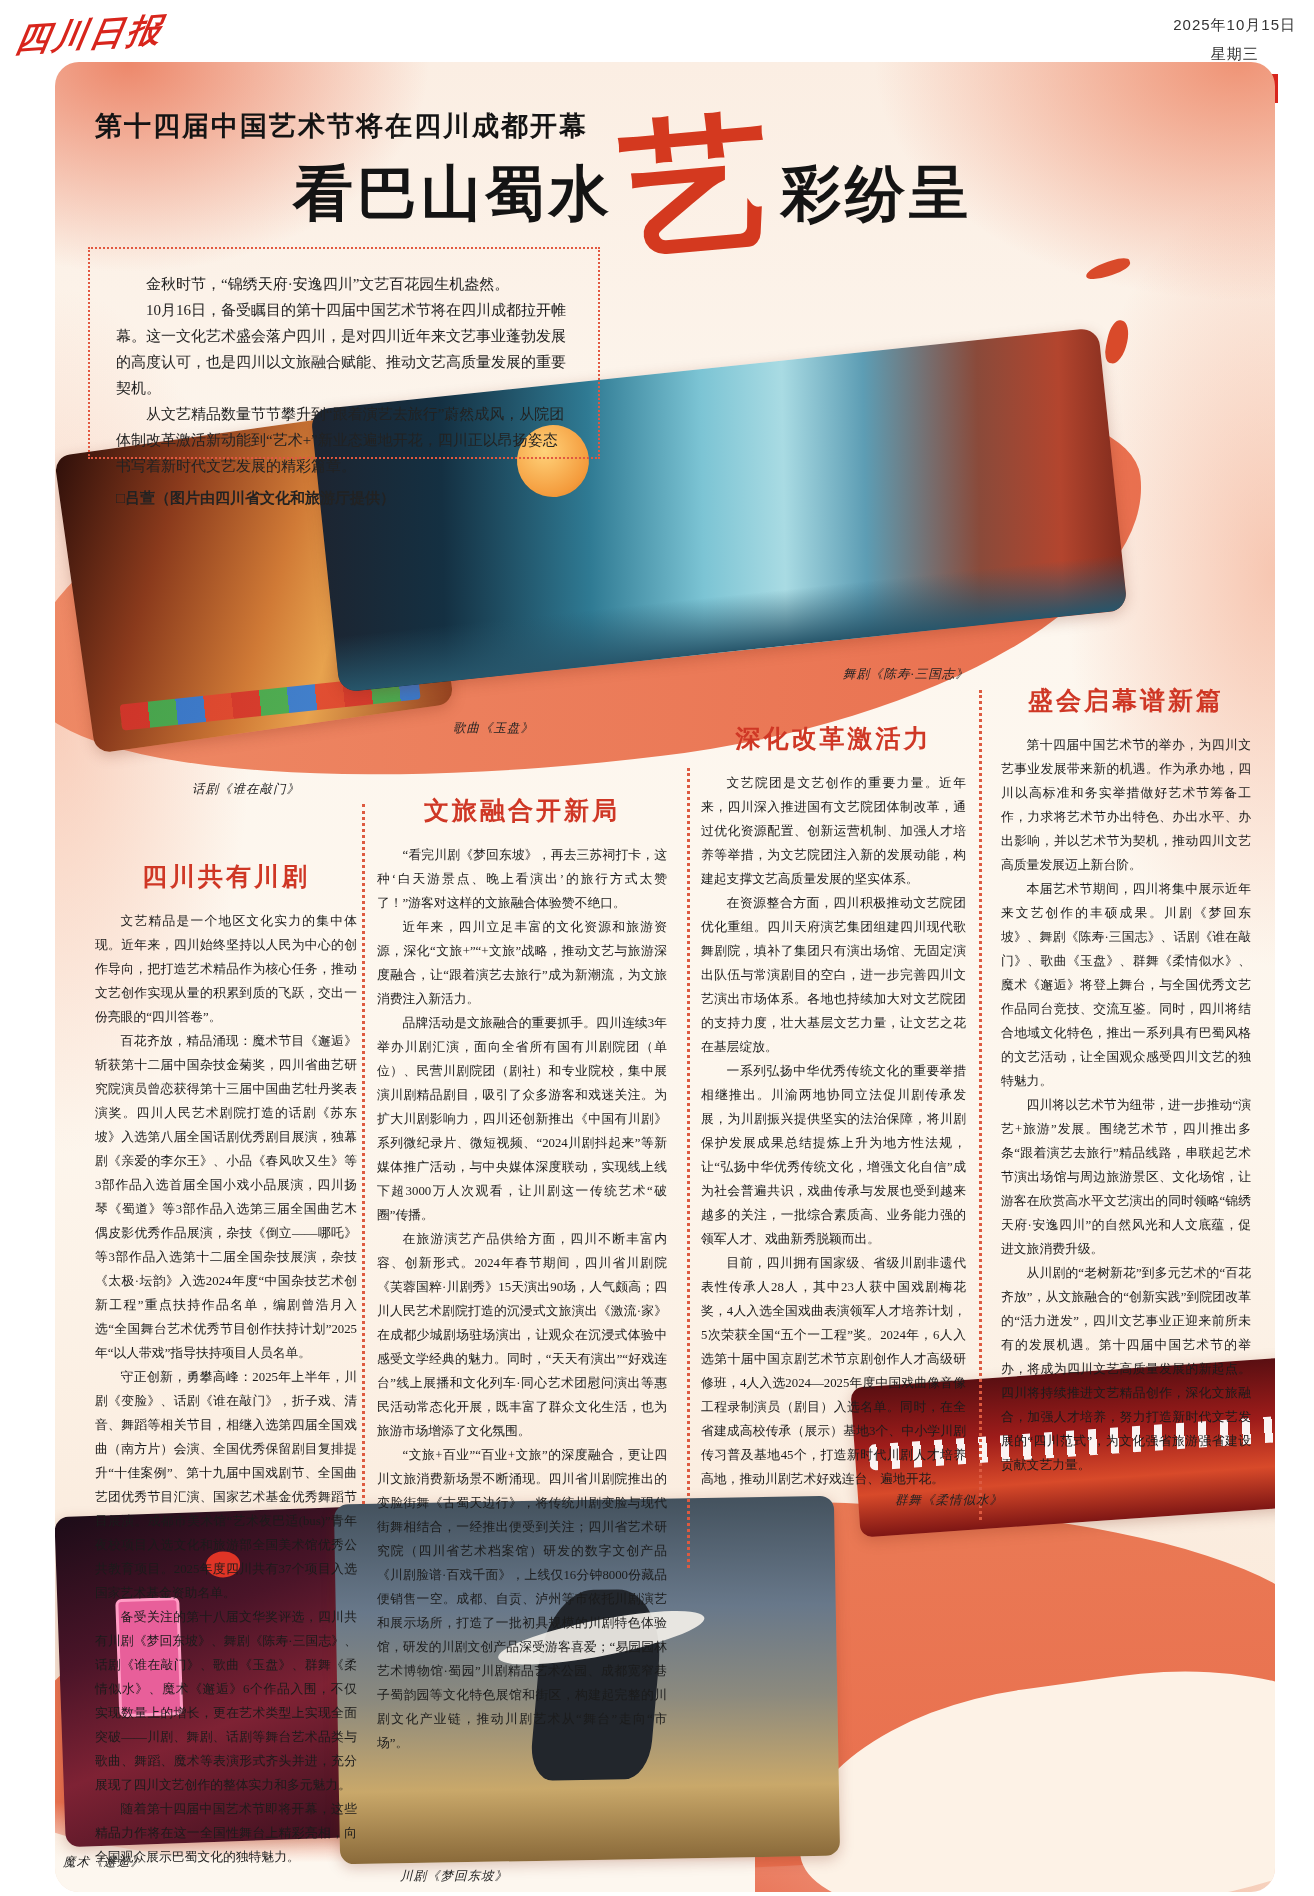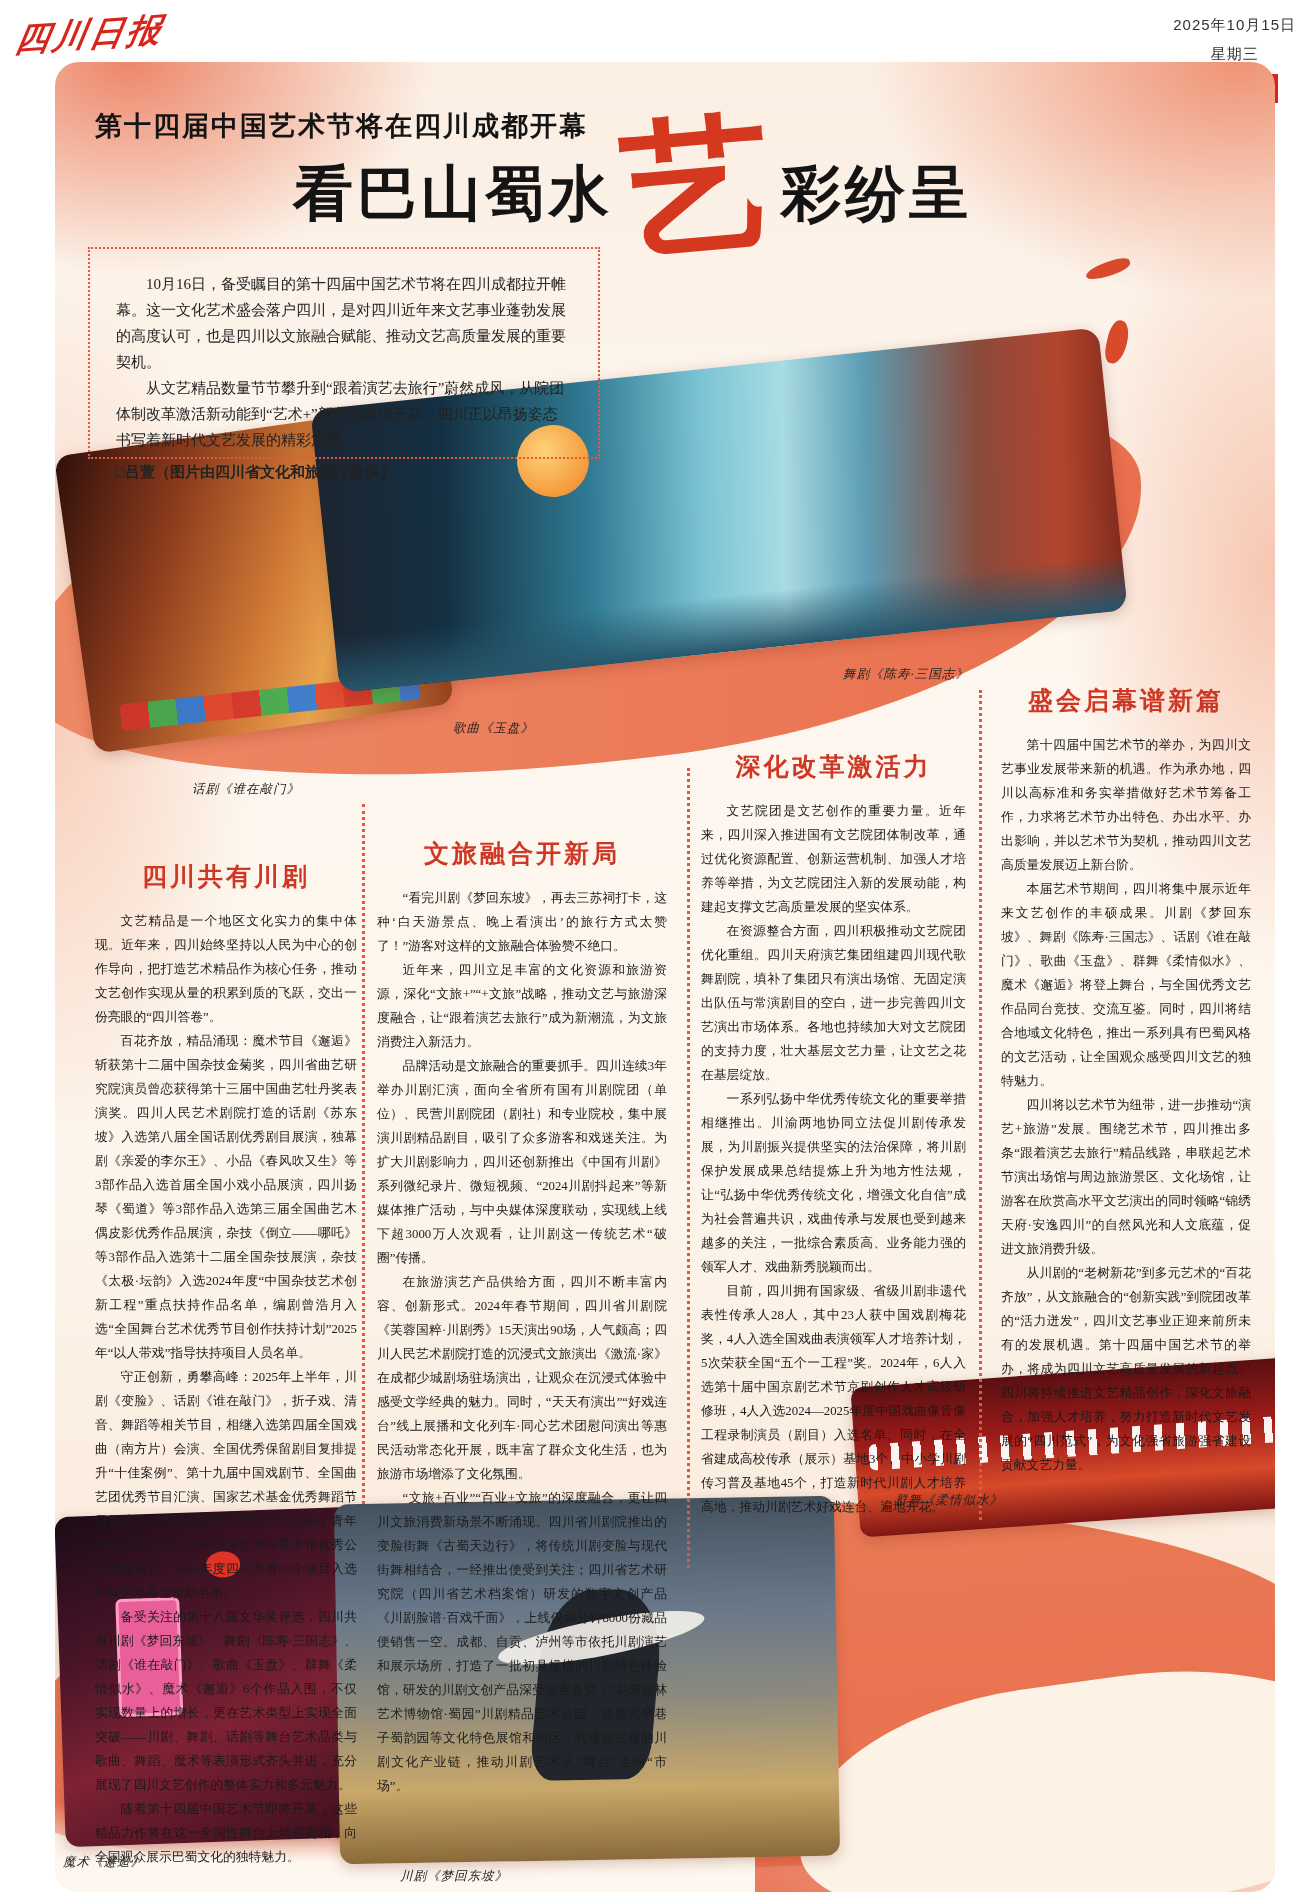--- a/index.html
+++ b/index.html
@@ -70,20 +70,21 @@
   <div class="poster">
 
     <div class="kicker">第十四届中国艺术节将在四川成都开幕</div>
     <div class="title-row">
       <span class="title-main">看巴山蜀水</span>
       <span class="title-art">艺</span>
       <span class="title-main">彩纷呈</span>
     </div>
 
     <div class="intro">
+      <p>金秋时节，“锦绣天府·安逸四川”文艺百花园生机盎然。</p>
       <p>10月16日，备受瞩目的第十四届中国艺术节将在四川成都拉开帷幕。这一文化艺术盛会落户四川，是对四川近年来文艺事业蓬勃发展的高度认可，也是四川以文旅融合赋能、推动文艺高质量发展的重要契机。</p>
       <p>从文艺精品数量节节攀升到“跟着演艺去旅行”蔚然成风，从院团体制改革激活新动能到“艺术+”新业态遍地开花，四川正以昂扬姿态书写着新时代文艺发展的精彩篇章。</p>
       <div class="byline-row">
         <span>□吕萱</span>
         <span>（图片由四川省文化和旅游厅提供）</span>
       </div>
     </div>
 
     <div class="paint-dab" style="left:1030px;top:200px;width:46px;height:14px;border-radius:60% 40% 50% 50%;transform:rotate(-18deg);"></div>
     <div class="paint-dab" style="left:1052px;top:258px;width:20px;height:44px;border-radius:50% 50% 60% 40%;transform:rotate(12deg);"></div>
@@ -113,30 +114,30 @@
 
     <section class="col" style="left:40px;top:798px;width:262px;">
       <h3>四川共有川剧</h3>
       <p>文艺精品是一个地区文化实力的集中体现。近年来，四川始终坚持以人民为中心的创作导向，把打造艺术精品作为核心任务，推动文艺创作实现从量的积累到质的飞跃，交出一份亮眼的“四川答卷”。</p>
       <p>百花齐放，精品涌现：魔术节目《邂逅》斩获第十二届中国杂技金菊奖，四川省曲艺研究院演员曾恋获得第十三届中国曲艺牡丹奖表演奖。四川人民艺术剧院打造的话剧《苏东坡》入选第八届全国话剧优秀剧目展演，独幕剧《亲爱的李尔王》、小品《春风吹又生》等3部作品入选首届全国小戏小品展演，四川扬琴《蜀道》等3部作品入选第三届全国曲艺木偶皮影优秀作品展演，杂技《倒立——哪吒》等3部作品入选第十二届全国杂技展演，杂技《太极·坛韵》入选2024年度“中国杂技艺术创新工程”重点扶持作品名单，编剧曾浩月入选“全国舞台艺术优秀节目创作扶持计划”2025年“以人带戏”指导扶持项目人员名单。</p>
       <p>守正创新，勇攀高峰：2025年上半年，川剧《变脸》、话剧《谁在敲门》，折子戏、清音、舞蹈等相关节目，相继入选第四届全国戏曲（南方片）会演、全国优秀保留剧目复排提升“十佳案例”、第十九届中国戏剧节、全国曲艺团优秀节目汇演、国家艺术基金优秀舞蹈节目展演。成都市美术馆“艺术夜巴适(bus)”青年夜校项目入选文化和旅游部全国美术馆优秀公共教育项目。2025年度四川共有37个项目入选国家艺术基金资助名单。</p>
       <p>备受关注的第十八届文华奖评选，四川共有川剧《梦回东坡》、舞剧《陈寿·三国志》、话剧《谁在敲门》、歌曲《玉盘》、群舞《柔情似水》、魔术《邂逅》6个作品入围，不仅实现数量上的增长，更在艺术类型上实现全面突破——川剧、舞剧、话剧等舞台艺术品类与歌曲、舞蹈、魔术等表演形式齐头并进，充分展现了四川文艺创作的整体实力和多元魅力。</p>
       <p>随着第十四届中国艺术节即将开幕，这些精品力作将在这一全国性舞台上精彩亮相，向全国观众展示巴蜀文化的独特魅力。</p>
     </section>
 
-    <section class="col" style="left:322px;top:775px;width:290px;">
+    <section class="col" style="left:322px;top:732px;width:290px;">
       <h3>文旅融合开新局</h3>
       <p>“看完川剧《梦回东坡》，再去三苏祠打卡，这种‘白天游景点、晚上看演出’的旅行方式太赞了！”游客对这样的文旅融合体验赞不绝口。</p>
       <p>近年来，四川立足丰富的文化资源和旅游资源，深化“文旅+”“+文旅”战略，推动文艺与旅游深度融合，让“跟着演艺去旅行”成为新潮流，为文旅消费注入新活力。</p>
       <p>品牌活动是文旅融合的重要抓手。四川连续3年举办川剧汇演，面向全省所有国有川剧院团（单位）、民营川剧院团（剧社）和专业院校，集中展演川剧精品剧目，吸引了众多游客和戏迷关注。为扩大川剧影响力，四川还创新推出《中国有川剧》系列微纪录片、微短视频、“2024川剧抖起来”等新媒体推广活动，与中央媒体深度联动，实现线上线下超3000万人次观看，让川剧这一传统艺术“破圈”传播。</p>
       <p>在旅游演艺产品供给方面，四川不断丰富内容、创新形式。2024年春节期间，四川省川剧院《芙蓉国粹·川剧秀》15天演出90场，人气颇高；四川人民艺术剧院打造的沉浸式文旅演出《激流·家》在成都少城剧场驻场演出，让观众在沉浸式体验中感受文学经典的魅力。同时，“天天有演出”“好戏连台”线上展播和文化列车·同心艺术团慰问演出等惠民活动常态化开展，既丰富了群众文化生活，也为旅游市场增添了文化氛围。</p>
       <p>“文旅+百业”“百业+文旅”的深度融合，更让四川文旅消费新场景不断涌现。四川省川剧院推出的变脸街舞《古蜀天边行》，将传统川剧变脸与现代街舞相结合，一经推出便受到关注；四川省艺术研究院（四川省艺术档案馆）研发的数字文创产品《川剧脸谱·百戏千面》，上线仅16分钟8000份藏品便销售一空。成都、自贡、泸州等市依托川剧演艺和展示场所，打造了一批初具规模的川剧特色体验馆，研发的川剧文创产品深受游客喜爱；“易园园林艺术博物馆·蜀园”川剧精品艺术公园、成都宽窄巷子蜀韵园等文化特色展馆和街区，构建起完整的川剧文化产业链，推动川剧艺术从“舞台”走向“市场”。</p>
     </section>
 
-    <section class="col" style="left:646px;top:660px;width:265px;margin-top:28px;">
+    <section class="col" style="left:646px;top:660px;width:265px;">
       <h3>深化改革激活力</h3>
       <p>文艺院团是文艺创作的重要力量。近年来，四川深入推进国有文艺院团体制改革，通过优化资源配置、创新运营机制、加强人才培养等举措，为文艺院团注入新的发展动能，构建起支撑文艺高质量发展的坚实体系。</p>
       <p>在资源整合方面，四川积极推动文艺院团优化重组。四川天府演艺集团组建四川现代歌舞剧院，填补了集团只有演出场馆、无固定演出队伍与常演剧目的空白，进一步完善四川文艺演出市场体系。各地也持续加大对文艺院团的支持力度，壮大基层文艺力量，让文艺之花在基层绽放。</p>
       <p>一系列弘扬中华优秀传统文化的重要举措相继推出。川渝两地协同立法促川剧传承发展，为川剧振兴提供坚实的法治保障，将川剧保护发展成果总结提炼上升为地方性法规，让“弘扬中华优秀传统文化，增强文化自信”成为社会普遍共识，戏曲传承与发展也受到越来越多的关注，一批综合素质高、业务能力强的领军人才、戏曲新秀脱颖而出。</p>
       <p>目前，四川拥有国家级、省级川剧非遗代表性传承人28人，其中23人获中国戏剧梅花奖，4人入选全国戏曲表演领军人才培养计划，5次荣获全国“五个一工程”奖。2024年，6人入选第十届中国京剧艺术节京剧创作人才高级研修班，4人入选2024—2025年度中国戏曲像音像工程录制演员（剧目）入选名单。同时，在全省建成高校传承（展示）基地3个、中小学川剧传习普及基地45个，打造新时代川剧人才培养高地，推动川剧艺术好戏连台、遍地开花。</p>
     </section>
 
     <section class="col" style="left:946px;top:622px;width:250px;">
       <h3>盛会启幕谱新篇</h3>
       <p>第十四届中国艺术节的举办，为四川文艺事业发展带来新的机遇。作为承办地，四川以高标准和务实举措做好艺术节筹备工作，力求将艺术节办出特色、办出水平、办出影响，并以艺术节为契机，推动四川文艺高质量发展迈上新台阶。</p>

